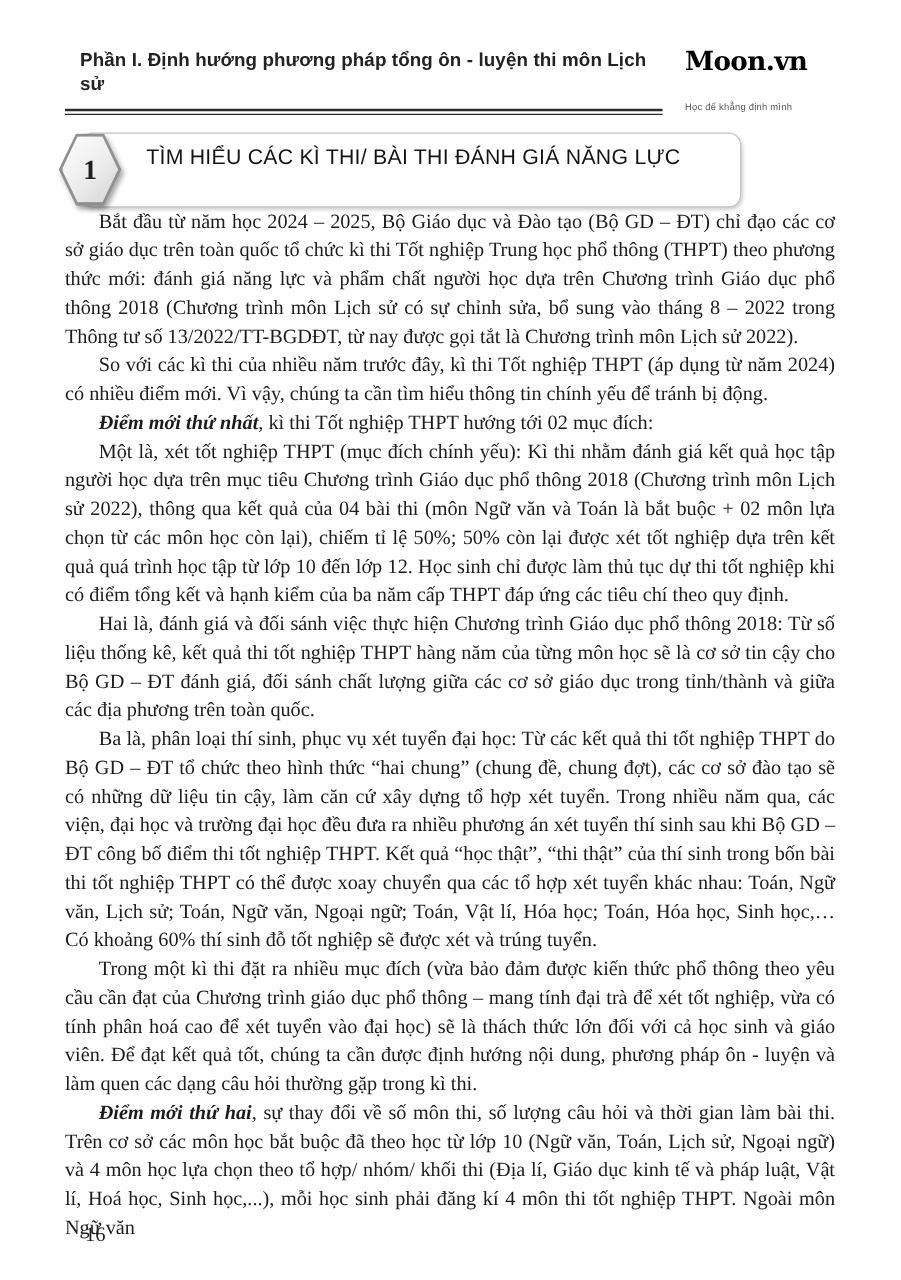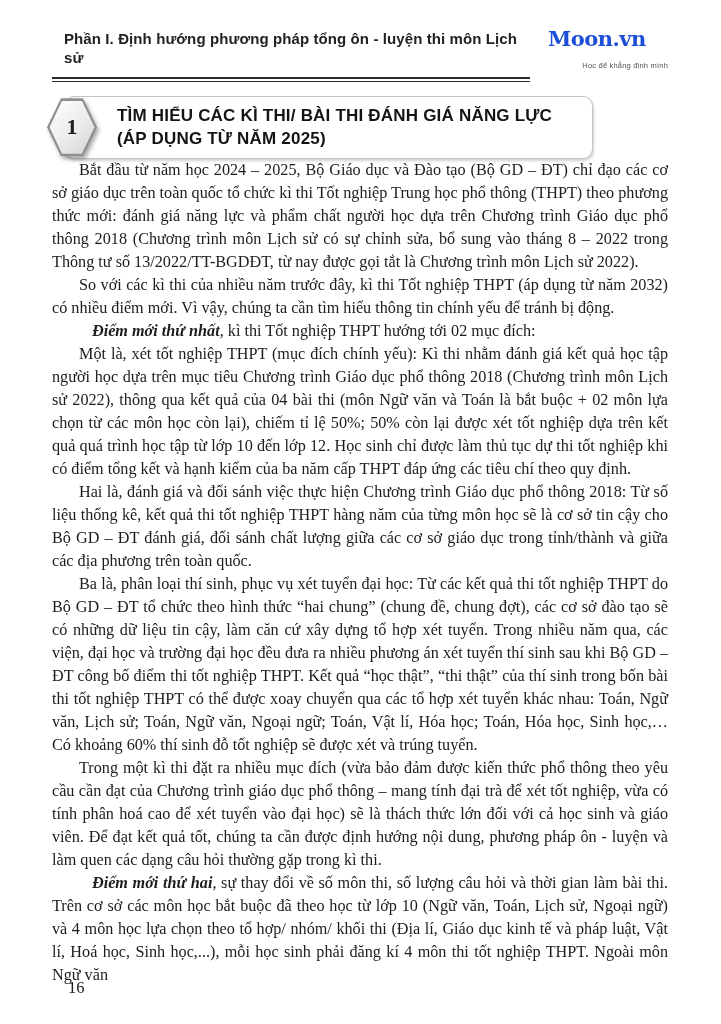--- a/index.html
+++ b/index.html
@@ -2,42 +2,42 @@
 <html lang="vi"><head>
 <meta charset="utf-8">
 <style>
   html,body{margin:0;padding:0;background:#e8e8e8;}
   .page{
     position:relative;
     width:721px;height:1024px;
     margin:0 auto;
     background:#ffffff;
     box-sizing:border-box;
-    padding:26px 53px 0 52px;
+    padding:36px 53px 0 52px;
     font-family:"Liberation Serif", serif;
     color:#1c1c1c;
     overflow:hidden;
   }
   
   .header{display:flex;justify-content:space-between;align-items:flex-start;}
   .header-left{flex:1 1 auto;padding-right:18px;}
   .running-title{
     font-family:"Liberation Sans", sans-serif;
     font-weight:bold;font-size:15px;line-height:1.25;
     color:#222;padding:4px 0 9px 12px;letter-spacing:.1px;
   }
   .header-rule{height:2px;border-top:2.5px solid #2b2b2b;border-bottom:1px solid #2b2b2b;}
   .logo-block{width:120px;flex:0 0 auto;text-align:left;padding-top:2px;}
   .logo-text{
     font-family:"DejaVu Serif", serif;font-weight:bold;
-    font-size:21px;line-height:1.05;color:#1d4ed8;letter-spacing:-.5px;
+    font-size:21px;line-height:1.05;color:#000000;letter-spacing:-.5px;
   }
   .logo-tagline{
     font-family:"Liberation Sans", sans-serif;
-    font-size:7.5px;color:#555;margin-top:11px;letter-spacing:.2px;text-align:right;
+    font-size:7.5px;color:#555;margin-top:21px;letter-spacing:.2px;
   }
   
   .chapter-box{
     position:relative;
     margin:14px 75px 0 12px;
     border:1.5px solid #c4c4c4;
     border-radius:10px;
     box-shadow:1px 2px 3px rgba(0,0,0,.18);
     padding:7px 10px 7px 52px;
     min-height:44px;
@@ -59,34 +59,34 @@
     background:linear-gradient(135deg,#ffffff 0%,#ececec 55%,#d4d4d4 100%);
     clip-path:polygon(28% 0%,72% 0%,100% 50%,72% 100%,28% 100%,0% 50%);
     display:flex;align-items:center;justify-content:center;
   }
   .hex-number{
     font-family:"Liberation Serif", serif;
     font-weight:bold;font-size:22px;color:#1d1d1d;
   }
   .chapter-title{
     font-family:"Liberation Sans", sans-serif;
-    font-weight:bold;font-size:17px;line-height:1.4;
+    font-weight:normal;font-size:17px;line-height:1.4;
     color:#141414;letter-spacing:.2px;
   }
   
   .section-heading{
     font-weight:bold;font-size:17px;
     margin:16px 0 7px 0;
   }
   .body-para{
     margin:0;
     font-size:16.2px;line-height:23px;
     text-align:justify;text-indent:27px;
   }
-  .seg-bi{font-weight:bold;font-style:italic;margin-left:13px;}
+  .seg-bi{font-weight:bold;font-style:italic;}
   .seg-i{}
   
   .page-number{
     position:absolute;left:68px;bottom:26px;
     font-size:16.5px;color:#1c1c1c;
   }
 </style>
 </head>
 <body>
 
@@ -106,28 +106,27 @@
   <div class="chapter-box">
     <div class="hex-badge">
       <div class="hex-outer">
         <div class="hex-inner">
           <span class="hex-number">1</span>
         </div>
       </div>
     </div>
     <div class="chapter-title">
       <div>TÌM HIỂU CÁC KÌ THI/ BÀI THI ĐÁNH GIÁ NĂNG LỰC</div>
-      <div>(ÁP DỤNG TỪ NĂM 2025)</div>
     </div>
   </div>
 
 
   <div>
       <p class="body-para"><span>Bắt đầu từ năm học 2024 – 2025, Bộ Giáo dục và Đào tạo (Bộ GD – ĐT) chỉ đạo các cơ sở giáo dục trên toàn quốc tổ chức kì thi Tốt nghiệp Trung học phổ thông (THPT) theo phương thức mới: đánh giá năng lực và phẩm chất người học dựa trên Chương trình Giáo dục phổ thông 2018 (Chương trình môn Lịch sử có sự chỉnh sửa, bổ sung vào tháng 8 – 2022 trong Thông tư số 13/2022/TT-BGDĐT, từ nay được gọi tắt là Chương trình môn Lịch sử 2022).</span></p>
-      <p class="body-para"><span>So với các kì thi của nhiều năm trước đây, kì thi Tốt nghiệp THPT (áp dụng từ năm 2032) có nhiều điểm mới. Vì vậy, chúng ta cần tìm hiểu thông tin chính yếu để tránh bị động.</span></p>
+      <p class="body-para"><span>So với các kì thi của nhiều năm trước đây, kì thi Tốt nghiệp THPT (áp dụng từ năm 2024) có nhiều điểm mới. Vì vậy, chúng ta cần tìm hiểu thông tin chính yếu để tránh bị động.</span></p>
       <p class="body-para"><span class="seg-bi">Điểm mới thứ nhất</span><span>, kì thi Tốt nghiệp THPT hướng tới 02 mục đích:</span></p>
       <p class="body-para"><span class="seg-i">Một là</span><span>, xét tốt nghiệp THPT (mục đích chính yếu): Kì thi nhằm đánh giá kết quả học tập người học dựa trên mục tiêu Chương trình Giáo dục phổ thông 2018 (Chương trình môn Lịch sử 2022), thông qua kết quả của 04 bài thi (môn Ngữ văn và Toán là bắt buộc + 02 môn lựa chọn từ các môn học còn lại), chiếm tỉ lệ 50%; 50% còn lại được xét tốt nghiệp dựa trên kết quả quá trình học tập từ lớp 10 đến lớp 12. Học sinh chỉ được làm thủ tục dự thi tốt nghiệp khi có điểm tổng kết và hạnh kiểm của ba năm cấp THPT đáp ứng các tiêu chí theo quy định.</span></p>
       <p class="body-para"><span class="seg-i">Hai là</span><span>, đánh giá và đối sánh việc thực hiện Chương trình Giáo dục phổ thông 2018: Từ số liệu thống kê, kết quả thi tốt nghiệp THPT hàng năm của từng môn học sẽ là cơ sở tin cậy cho Bộ GD – ĐT đánh giá, đối sánh chất lượng giữa các cơ sở giáo dục trong tỉnh/thành và giữa các địa phương trên toàn quốc.</span></p>
       <p class="body-para"><span class="seg-i">Ba là</span><span>, phân loại thí sinh, phục vụ xét tuyển đại học: Từ các kết quả thi tốt nghiệp THPT do Bộ GD – ĐT tổ chức theo hình thức “hai chung” (chung đề, chung đợt), các cơ sở đào tạo sẽ có những dữ liệu tin cậy, làm căn cứ xây dựng tổ hợp xét tuyển. Trong nhiều năm qua, các viện, đại học và trường đại học đều đưa ra nhiều phương án xét tuyển thí sinh sau khi Bộ GD – ĐT công bố điểm thi tốt nghiệp THPT. Kết quả “học thật”, “thi thật” của thí sinh trong bốn bài thi tốt nghiệp THPT có thể được xoay chuyển qua các tổ hợp xét tuyển khác nhau: Toán, Ngữ văn, Lịch sử; Toán, Ngữ văn, Ngoại ngữ; Toán, Vật lí, Hóa học; Toán, Hóa học, Sinh học,… Có khoảng 60% thí sinh đỗ tốt nghiệp sẽ được xét và trúng tuyển.</span></p>
       <p class="body-para"><span>Trong một kì thi đặt ra nhiều mục đích (vừa bảo đảm được kiến thức phổ thông theo yêu cầu cần đạt của Chương trình giáo dục phổ thông – mang tính đại trà để xét tốt nghiệp, vừa có tính phân hoá cao để xét tuyển vào đại học) sẽ là thách thức lớn đối với cả học sinh và giáo viên. Để đạt kết quả tốt, chúng ta cần được định hướng nội dung, phương pháp ôn - luyện và làm quen các dạng câu hỏi thường gặp trong kì thi.</span></p>
       <p class="body-para"><span class="seg-bi">Điểm mới thứ hai</span><span>, sự thay đổi về số môn thi, số lượng câu hỏi và thời gian làm bài thi. Trên cơ sở các môn học bắt buộc đã theo học từ lớp 10 (Ngữ văn, Toán, Lịch sử, Ngoại ngữ) và 4 môn học lựa chọn theo tổ hợp/ nhóm/ khối thi (Địa lí, Giáo dục kinh tế và pháp luật, Vật lí, Hoá học, Sinh học,...), mỗi học sinh phải đăng kí 4 môn thi tốt nghiệp THPT. Ngoài môn Ngữ văn</span></p>
     </div>
 
   <div class="page-number">16</div>
 </div>

